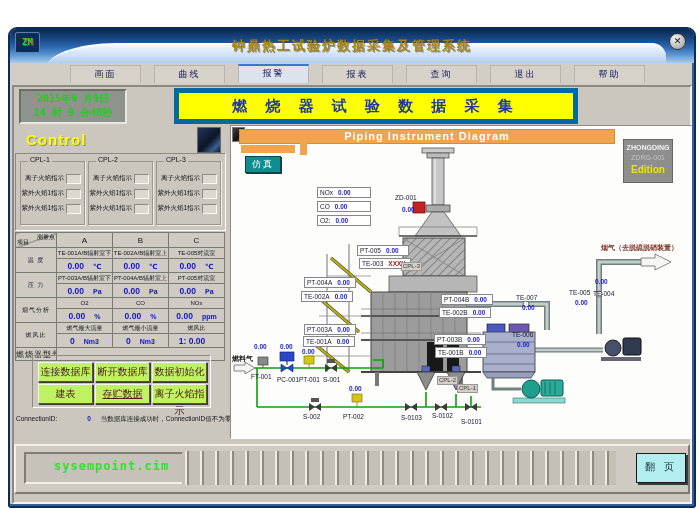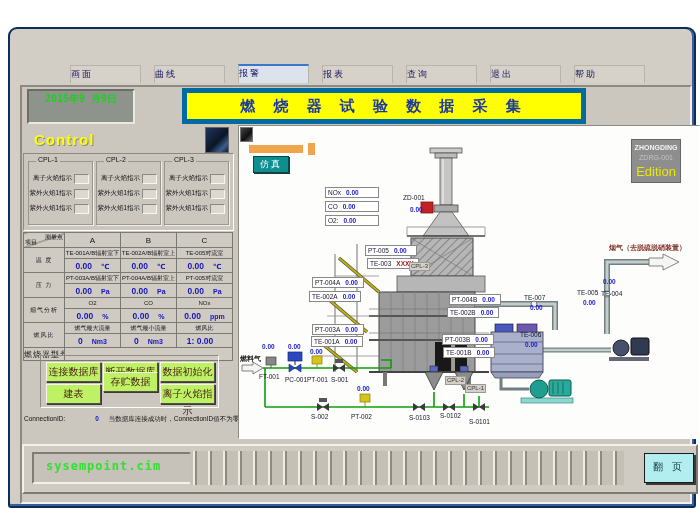--- a/index.html
+++ b/index.html
@@ -25,26 +25,26 @@
         border-radius:2px;color:#32d232;font:bold 9px "DejaVu Sans Mono",monospace;text-align:center;line-height:19px;
         text-shadow:1px 1px 0 #c03030;}
   .close-btn{position:absolute;right:8px;top:4px;width:15px;height:15px;border-radius:50%;
              background:radial-gradient(circle at 35% 30%,#f2f2f2,#9a9a9a);border:1px solid #333;
              color:#111;font-size:9px;line-height:14px;text-align:center;cursor:pointer;}
 
   
   .menubar{position:absolute;top:34px;left:2px;right:2px;height:22px;background:#d2cec6;
            display:flex;align-items:flex-end;padding-left:58px;gap:13px;}
   .tab{width:69px;height:17px;margin-bottom:2px;background:#d6d2ca;border:1px solid #b8b4ac;border-bottom:none;
-       font-size:9px;color:#14145a;text-align:left;line-height:16px;letter-spacing:2px;cursor:pointer;}
+       font-size:9px;color:#14145a;text-align:center;line-height:16px;letter-spacing:2px;cursor:pointer;}
   .tab.active{background:#dde3ec;border-top:2px solid #3c78c8;line-height:14px;}
 
   
   .client{position:absolute;top:56px;left:2px;right:2px;bottom:2px;background:#cbc7bf;
-          border:2px solid;border-color:#8e8a82 #f6f2ea #f6f2ea #8e8a82;margin-left:8px;}
+          border:2px solid;border-color:#8e8a82 #f6f2ea #f6f2ea #8e8a82;}
 
   .datetime{left:5px;top:2px;width:104px;height:30px;background:#8e948c;
             border:2px solid;border-color:#6a6e66 #e8e8e0 #e8e8e0 #6a6e66;
             color:#22cc22;font:bold 10px "DejaVu Sans Mono",monospace;text-align:center;line-height:14px;padding-top:1px;}
   .banner{left:160px;top:1px;width:394px;height:26px;background:#ffff00;border:5px solid #0369a1;
           color:#1c3aa0;font-size:15px;font-weight:bold;text-align:center;line-height:25px;letter-spacing:7px;}
 
   .control-title{left:12px;top:44px;font-size:15px;font-weight:bold;color:#ffff00;letter-spacing:1px;
                  text-shadow:1px 1px 0 #8a8a82;}
   .photo{left:183px;top:40px;width:22px;height:24px;border:1px solid #666;
@@ -82,42 +82,42 @@
         font-size:10px;color:#4d241c;text-align:center;line-height:17px;cursor:pointer;}
 
   .conn-line{left:2px;top:328px;width:240px;font-size:6.5px;color:#111;white-space:nowrap;}
   .conn-line .cv{color:#1818c0;font-weight:bold;margin:0 10px 0 30px;}
 
   
   .statusbar{left:0;top:357px;width:672px;height:46px;background:#cfcbc3;
              border:2px solid;border-color:#f4f0e8 #7e7a72 #7e7a72 #f4f0e8;}
   .filebox{position:absolute;left:8px;top:6px;width:146px;height:28px;background:#c6c2ba;
            border:2px solid;border-color:#807c74 #f4f0e8 #f4f0e8 #807c74;
-           color:#2ee22e;font:bold 12px "DejaVu Sans Mono",monospace;line-height:25px;padding-left:12px;letter-spacing:1px;}
+           color:#2ee22e;font:bold 12px "DejaVu Sans Mono",monospace;line-height:25px;padding-left:28px;letter-spacing:1px;}
   .grip{position:absolute;left:166px;top:5px;width:434px;height:34px;
         background:repeating-linear-gradient(90deg,#c4c0b6 0 3px,#f0ece4 3px 5px,#8e8a80 5px 7px,#c4c0b6 7px 15px);}
   .page-btn{position:absolute;right:2px;top:7px;width:48px;height:28px;background:#b2eef0;
             border:1px solid #1a1a1a;box-shadow:2px 2px 0 #3a3a3a;color:#12333a;font-size:10px;
             letter-spacing:3px;line-height:26px;text-align:center;cursor:pointer;}
 
   
   .diagram{left:216px;top:38px;width:460px;height:312px;background:#fdfdfb;
            border:1px solid;border-color:#8e8a82 #fff #fff #8e8a82;overflow:hidden;}
   .dg-title{position:absolute;left:8px;top:3px;width:374px;height:13px;background:#f0a44c;border:1px solid #d88c30;
             color:#fff;font-size:11px;font-weight:bold;letter-spacing:1px;text-align:center;line-height:13px;z-index:4;}
   .dg-bar1{position:absolute;left:10px;top:19px;width:54px;height:8px;background:#f0a44c;z-index:4;}
   .dg-bar2{position:absolute;left:69px;top:17px;width:7px;height:12px;background:#f0a44c;z-index:4;}
   .sim-btn{position:absolute;left:14px;top:30px;width:34px;height:15px;background:#0e8e8e;color:#fff;
            font-size:9px;line-height:15px;text-align:center;border:1px solid #044a4a;box-shadow:1px 1px 0 #333;
            z-index:5;cursor:pointer;letter-spacing:2px;}
   .brand{position:absolute;left:392px;top:13px;width:50px;height:44px;background:#8e8e8e;border:1px solid #666;
          text-align:center;padding-top:4px;box-sizing:border-box;z-index:4;}
   .brand .l1{color:#f4f4f4;font-size:7px;font-weight:bold;}
   .brand .l2{color:#c4c4c4;font-size:7px;margin-top:3px;}
-  .brand .l3{color:#e8e800;font-size:13px;font-weight:normal;margin-top:3px;}
+  .brand .l3{color:#e8e800;font-size:10px;font-weight:bold;margin-top:3px;}
   .corner-thumb{position:absolute;left:1px;top:1px;width:11px;height:13px;border:1px solid #777;
                 background:linear-gradient(135deg,#444,#111 60%,#666);z-index:4;}
 
   .dg-svg{position:absolute;left:0;top:0;z-index:1;}
 
   .lbox{position:absolute;display:flex;gap:5px;align-items:center;background:#fff;border:1px solid #888;
         padding:0 2px;height:9px;font-size:6.5px;z-index:5;}
   .lbox .t{color:#15152e;}
   .lbox .v{color:#1818d0;font-weight:bold;}
   .ltext{position:absolute;font-size:6.5px;color:#15152e;z-index:5;white-space:nowrap;}
@@ -127,35 +127,42 @@
   .flue-lbl{position:absolute;left:370px;top:117px;font-size:7px;font-weight:bold;color:#83352a;z-index:5;}
   .fuel-lbl{position:absolute;left:1px;top:228px;font-size:7px;font-weight:bold;color:#222;z-index:5;}
   .red-v{color:#a02020 !important;}
 </style>
 </head>
 <body>
 
 <div class="stage">
 
   <div class="window">
+    <div class="titlebar">
+      <div class="swoosh"></div>
+      <div class="logo">ZM</div>
+      <div class="win-title">钟鼎热工试验炉数据采集及管理系统</div>
+      <div class="close-btn"><span>✕</span></div>
+    </div>
 
     <div class="menubar">
       <div class="tab">画面</div>
       <div class="tab">曲线</div>
       <div class="tab active">报警</div>
       <div class="tab">报表</div>
       <div class="tab">查询</div>
       <div class="tab">退出</div>
       <div class="tab">帮助</div>
     </div>
 
     <div class="client">
 
       <div class="abs datetime">
         <div>2015年9 月9日</div>
+        <div>14 时 9 分48秒</div>
       </div>
 
       <div class="abs banner">燃 烧 器 试 验 数 据 采 集</div>
 
       <div class="abs control-title">Control</div>
       <div class="abs photo"></div>
 
       <div class="abs flame-panel">
         <div class="cpl" style="left:4px;">
           <span class="cpl-legend">CPL-1</span>
@@ -336,36 +343,37 @@
           <td colspan="3"></td>
         </tr>
       </tbody>
         </table>
 
       <div class="abs db-panel">
         <div class="dbtn" style="left:5px;top:6px;">连接数据库</div>
         <div class="dbtn" style="left:62px;top:6px;">断开数据库</div>
         <div class="dbtn" style="left:119px;top:6px;">数据初始化</div>
         <div class="dbtn" style="left:5px;top:28px;">建表</div>
-        <div class="dbtn" style="left:62px;top:16px;">存贮数据</div>
+        <div class="dbtn" style="left:62px;top:28px;text-decoration:underline;">存贮数据</div>
         <div class="dbtn" style="left:119px;top:28px;">离子火焰指示</div>
       </div>
 
       <div class="abs conn-line">
         <span>ConnectionID:</span><span class="cv">0</span><span>当数据库连接成功时，ConnectionID值不为零：</span>
       </div>
 
       <div class="abs statusbar">
         <div class="filebox">sysempoint.cim</div>
         <div class="grip"></div>
         <div class="page-btn">翻 页</div>
       </div>
 
       <div class="abs diagram">
         <div class="corner-thumb"></div>
+        <div class="dg-title">Piping  Instrument Diagram</div>
         <div class="dg-bar1"></div>
         <div class="dg-bar2"></div>
         <div class="sim-btn">仿真</div>
         <div class="brand">
           <div class="l1">ZHONGDING</div>
           <div class="l2">ZDRG-001</div>
           <div class="l3">Edition</div>
         </div>
 
         <svg class="dg-svg" width="460" height="312" viewBox="0 0 460 312">

